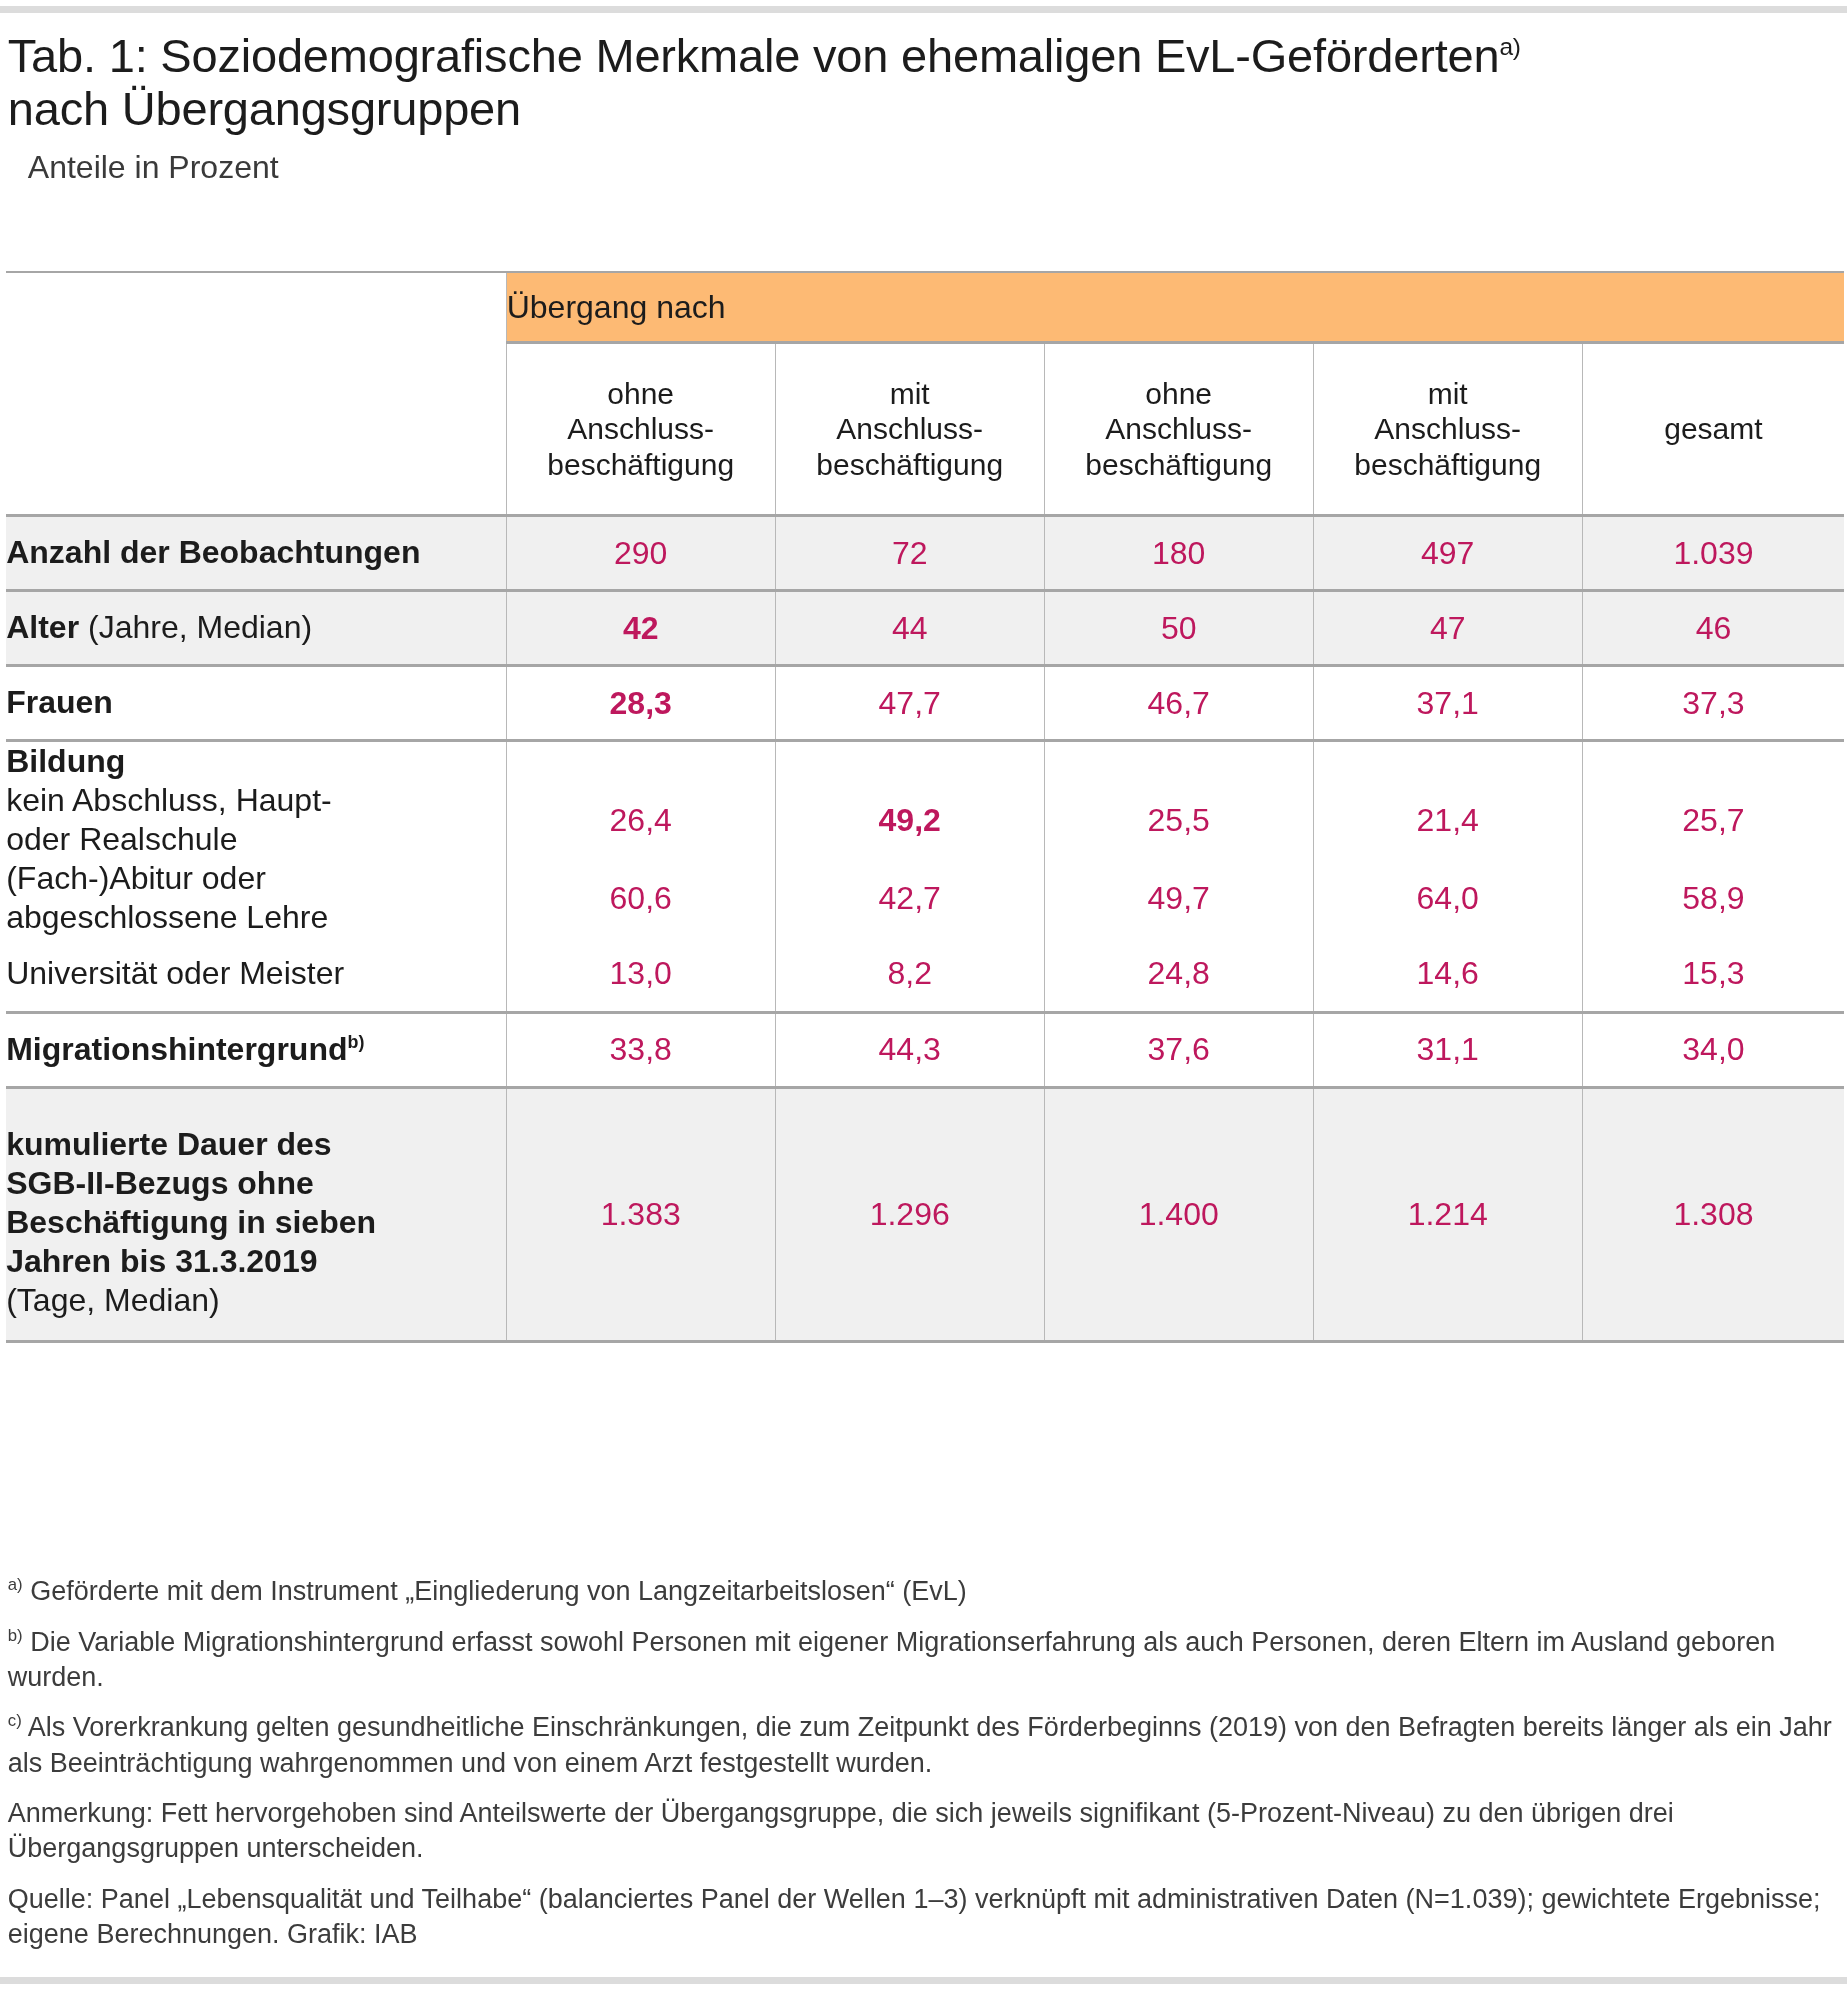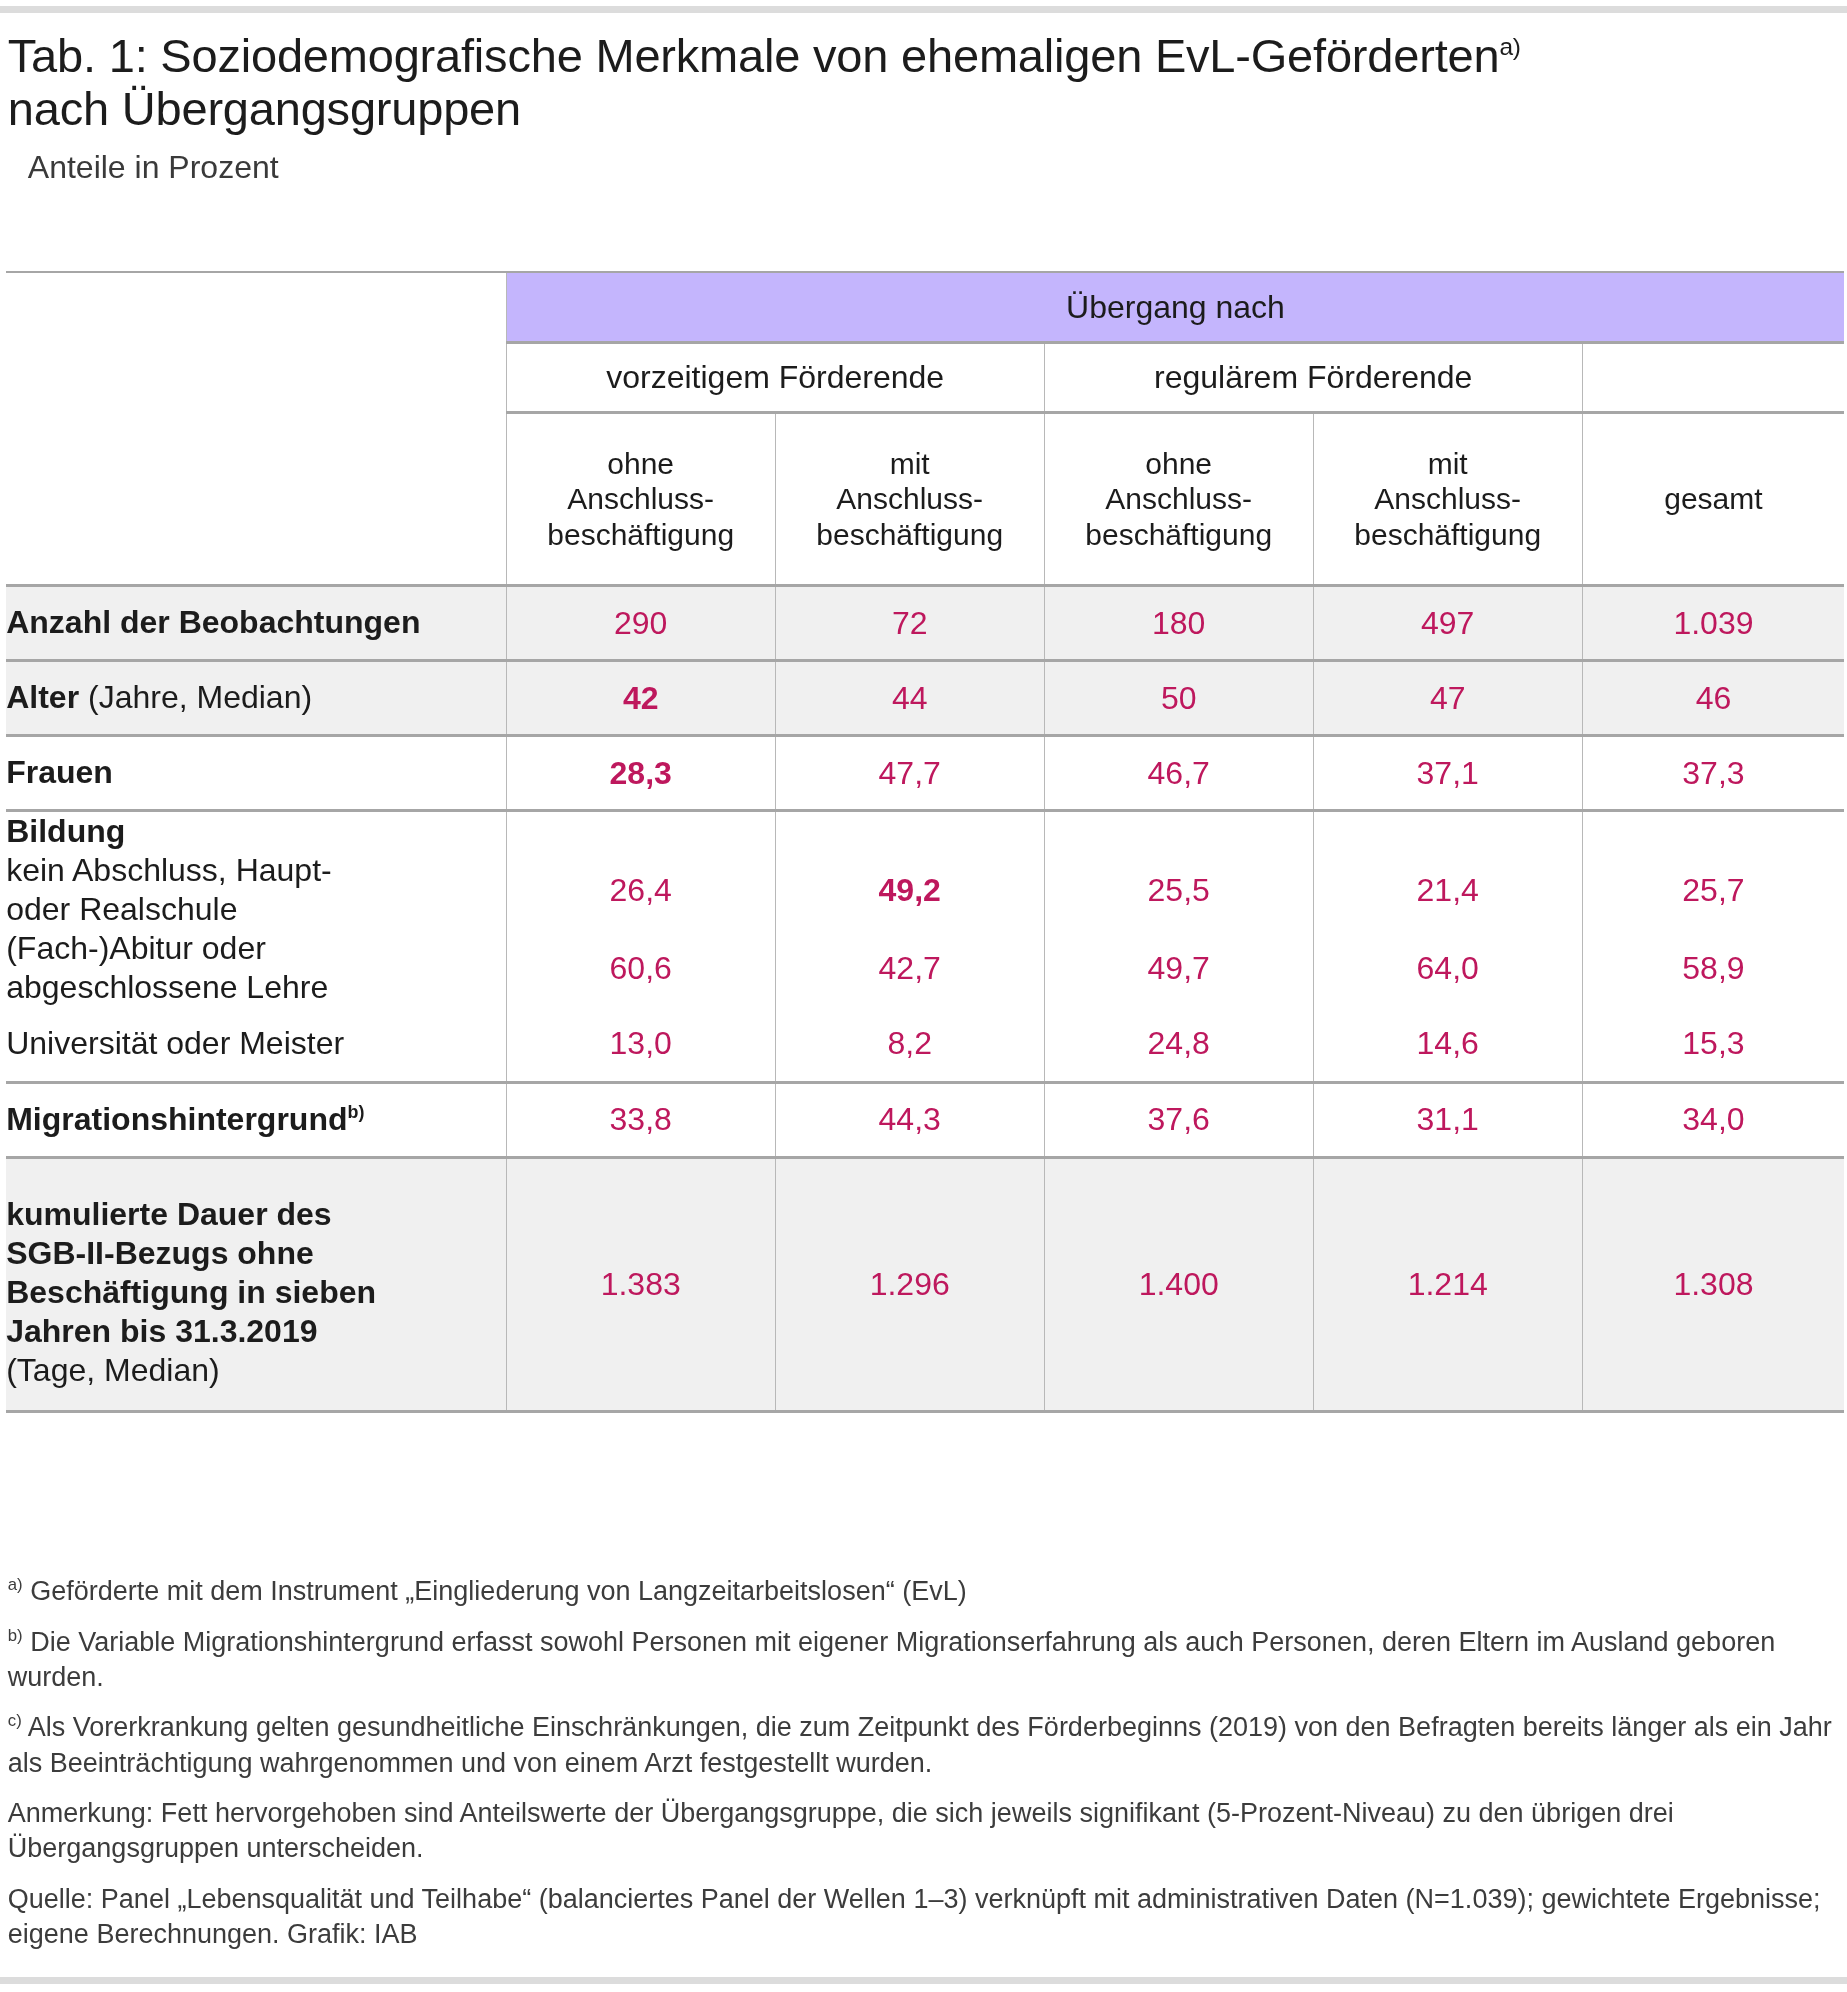--- a/index.html
+++ b/index.html
@@ -97,24 +97,24 @@
   .vsep { border-left: 1.6px solid #b8b8b8; }
 
   
   .hr-thick  { border-top: 3.9px solid #a6a6a6; }
   .hr-thin   { border-top: 2.3px solid #a6a6a6; }
 
   .shade { background: #f0f0f0; }
 
   
   .h-span {
-    text-align: center;
+    text-align: left;
     font-size: 32px;
     font-weight: 700;
-    background: #c4b5fd;
+    background: #fdba74;
     height: 68px;
     color: #1c1c1c;
   }
   .h-group {
     text-align: center;
     font-size: 32px;
     height: 67px;
     color: #1c1c1c;
   }
   .h-leaf {
@@ -190,26 +190,20 @@
           <col class="c4">
           <col class="c5">
     </colgroup>
 
     <tbody>
           <tr>
       <td class="hr-thin"></td>
       <td class="h-span hr-thin vsep" colspan="5">Übergang nach</td>
     </tr>
 
-    <tr>
-      <td></td>
-      <td class="h-group hr-thick vsep" colspan="2">vorzeitigem Förderende</td>
-      <td class="h-group hr-thick vsep" colspan="2">regulärem Förderende</td>
-      <td class="h-group hr-thick vsep"></td>
-    </tr>
 
     <tr>
       <td></td>
       <td class="h-leaf hr-thick vsep">
         <span>ohne</span><br>
         <span>Anschluss-</span><br>
         <span>beschäftigung</span>
       </td>
       <td class="h-leaf hr-thick vsep">
         <span>mit</span><br>

